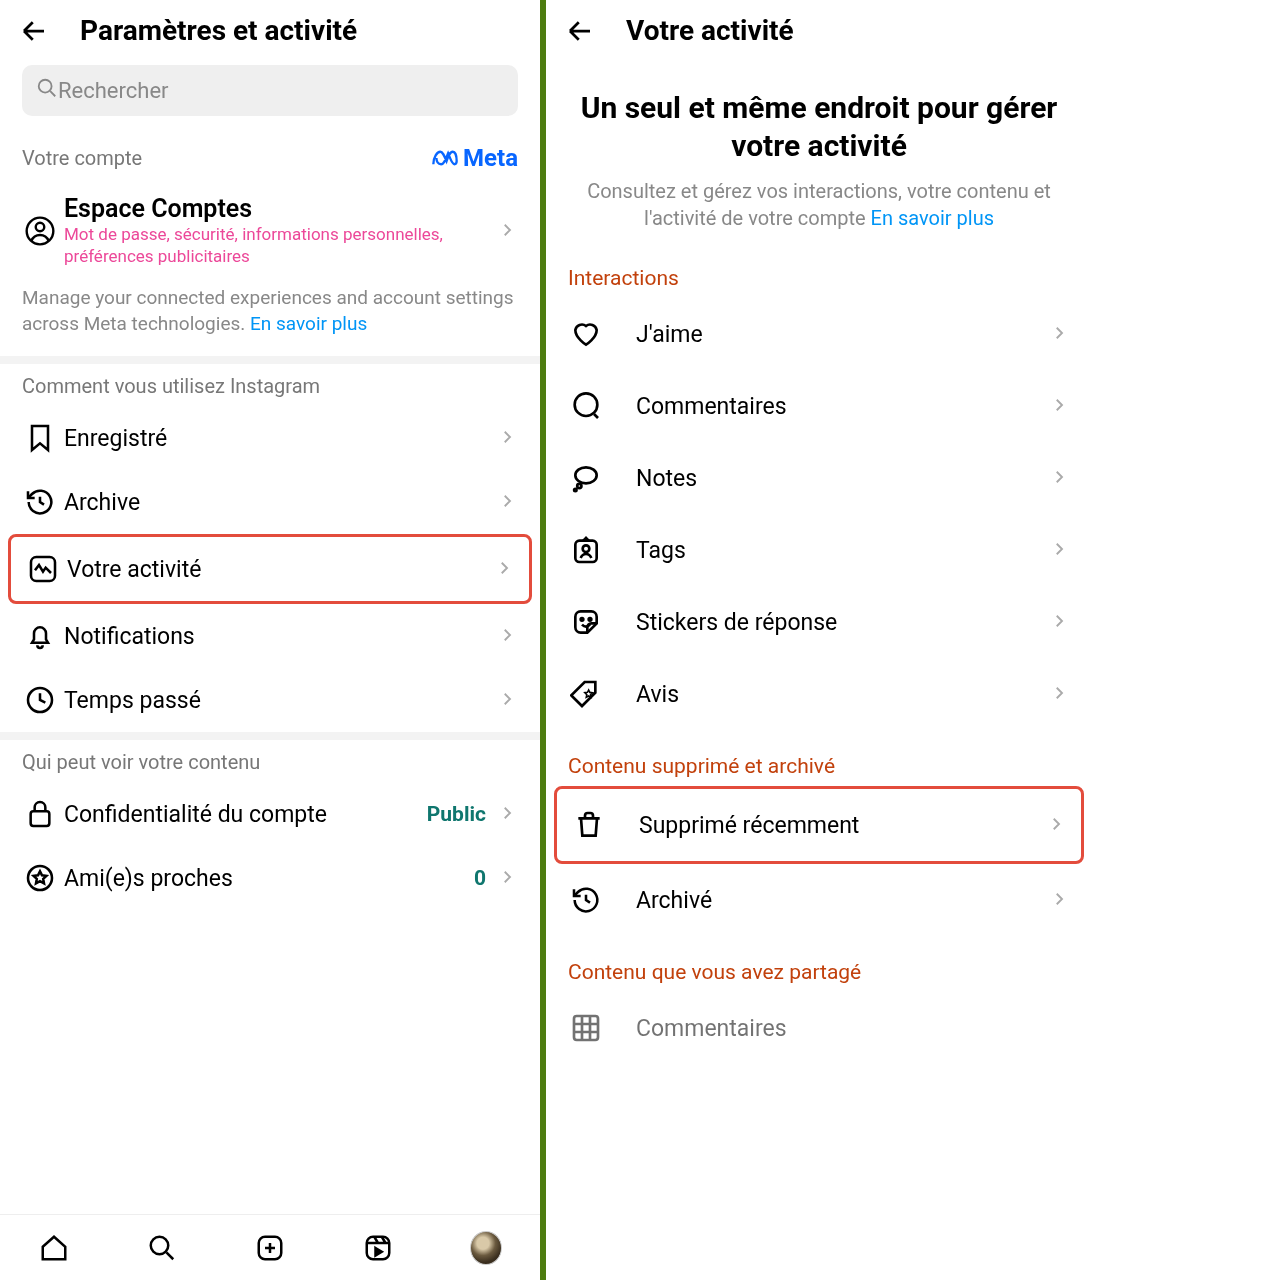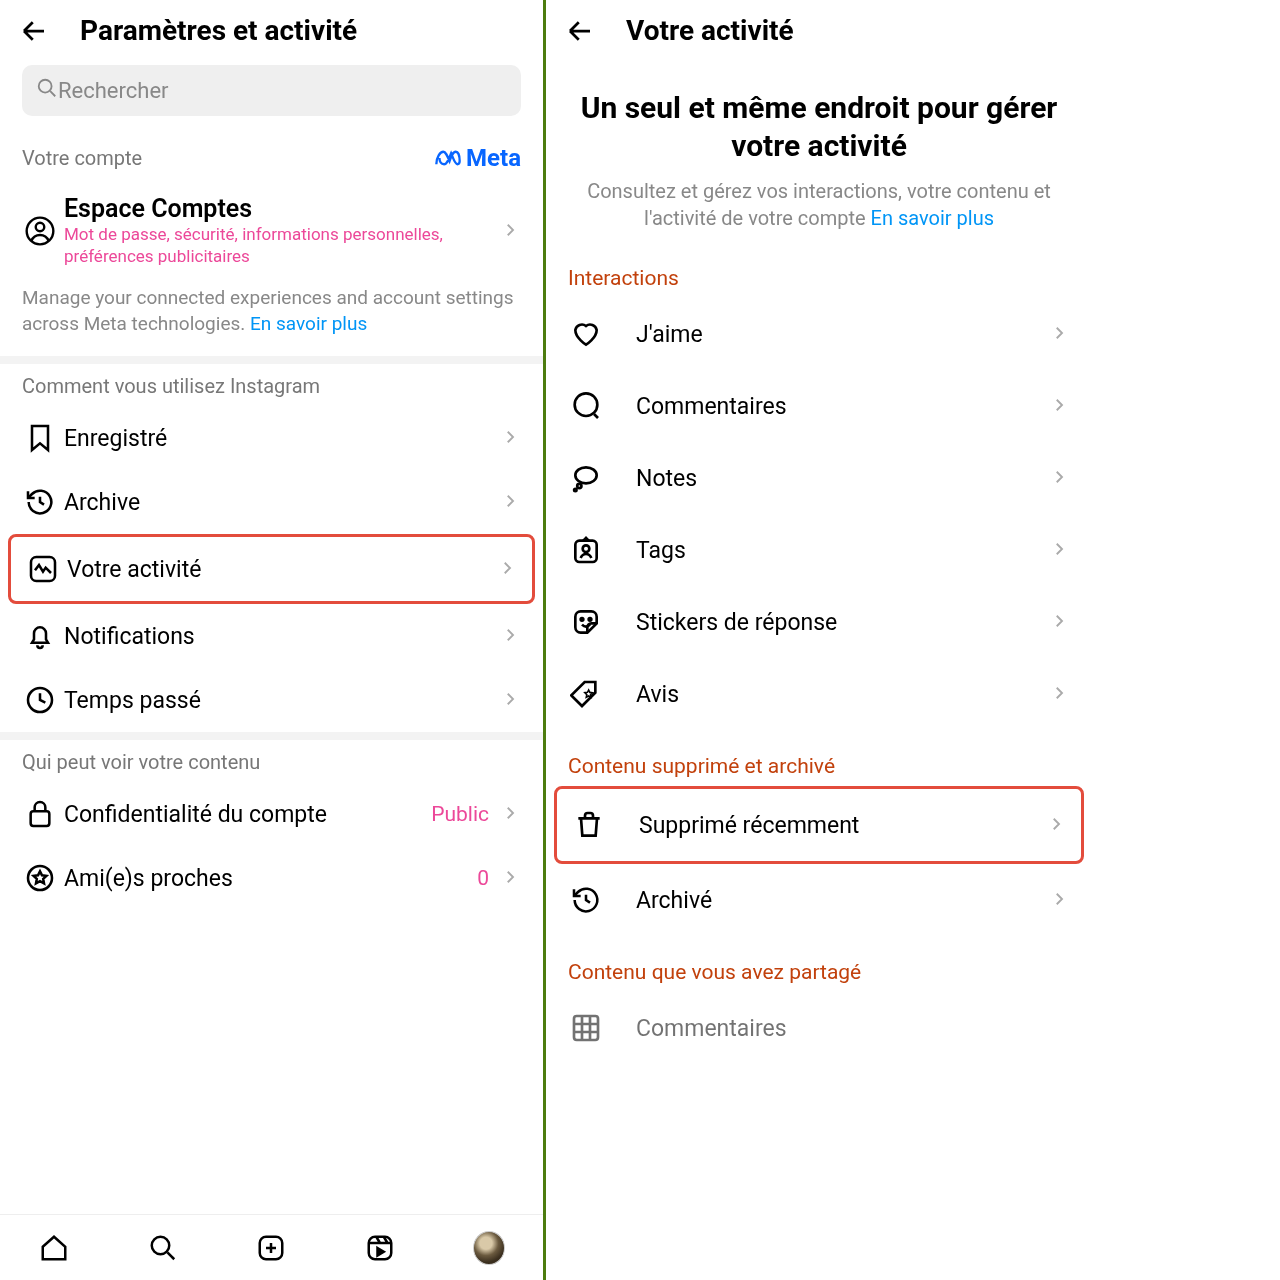--- a/index.html
+++ b/index.html
@@ -11,21 +11,21 @@
     display: flex;
     color: #000;
   }
   .pane {
     width: 546px;
     height: 100%;
     position: relative;
     background: #fff;
     overflow: hidden;
   }
-  .pane-left { border-right: 3px solid #4d7c0f; }
+  .pane-left { border-right: 6px solid #4d7c0f; }
   .header {
     display: flex;
     align-items: center;
     padding: 14px 18px 18px 18px;
     gap: 30px;
   }
   .header-title {
     font-size: 28px;
     font-weight: 700;
   }
@@ -71,21 +71,21 @@
   .row-icon {
     width: 36px; height: 36px;
     display: flex; align-items: center; justify-content: center;
     flex-shrink: 0;
   }
   .row-icon svg { width: 32px; height: 32px; stroke: #000; }
   .row-body { flex: 1; min-width: 0; }
   .row-title { font-size: 23px; font-weight: 400; color: #000; }
   .row-title-bold { font-size: 25px; font-weight: 600; color: #000; }
   .row-sub { font-size: 17px; color: #ec4899; margin-top: 0; line-height: 1.3; }
-  .row-meta { font-size: 21px; color: #ec4899; margin-right: 6px; }
+  .row-meta { font-size: 21px; color: #0f766e; margin-right: 6px; font-weight: bold; }
   .chevron {
     width: 20px; height: 20px;
     flex-shrink: 0;
   }
   .chevron svg { width: 18px; height: 18px; stroke: #aaa; }
   .footnote {
     padding: 4px 22px 20px 22px;
     font-size: 19px;
     color: #888;
     line-height: 1.35;

